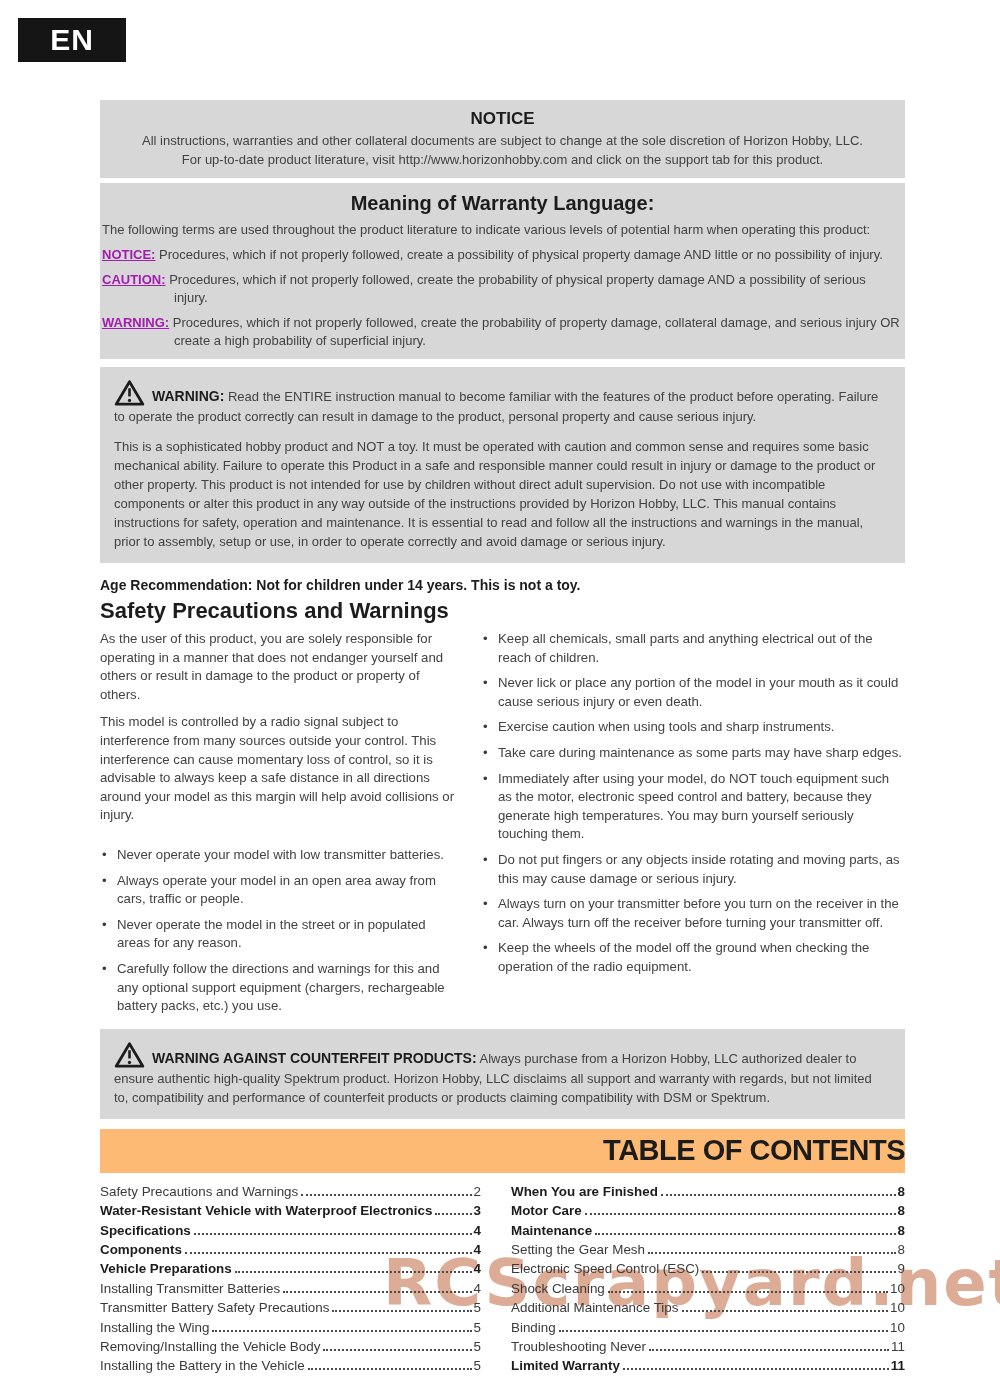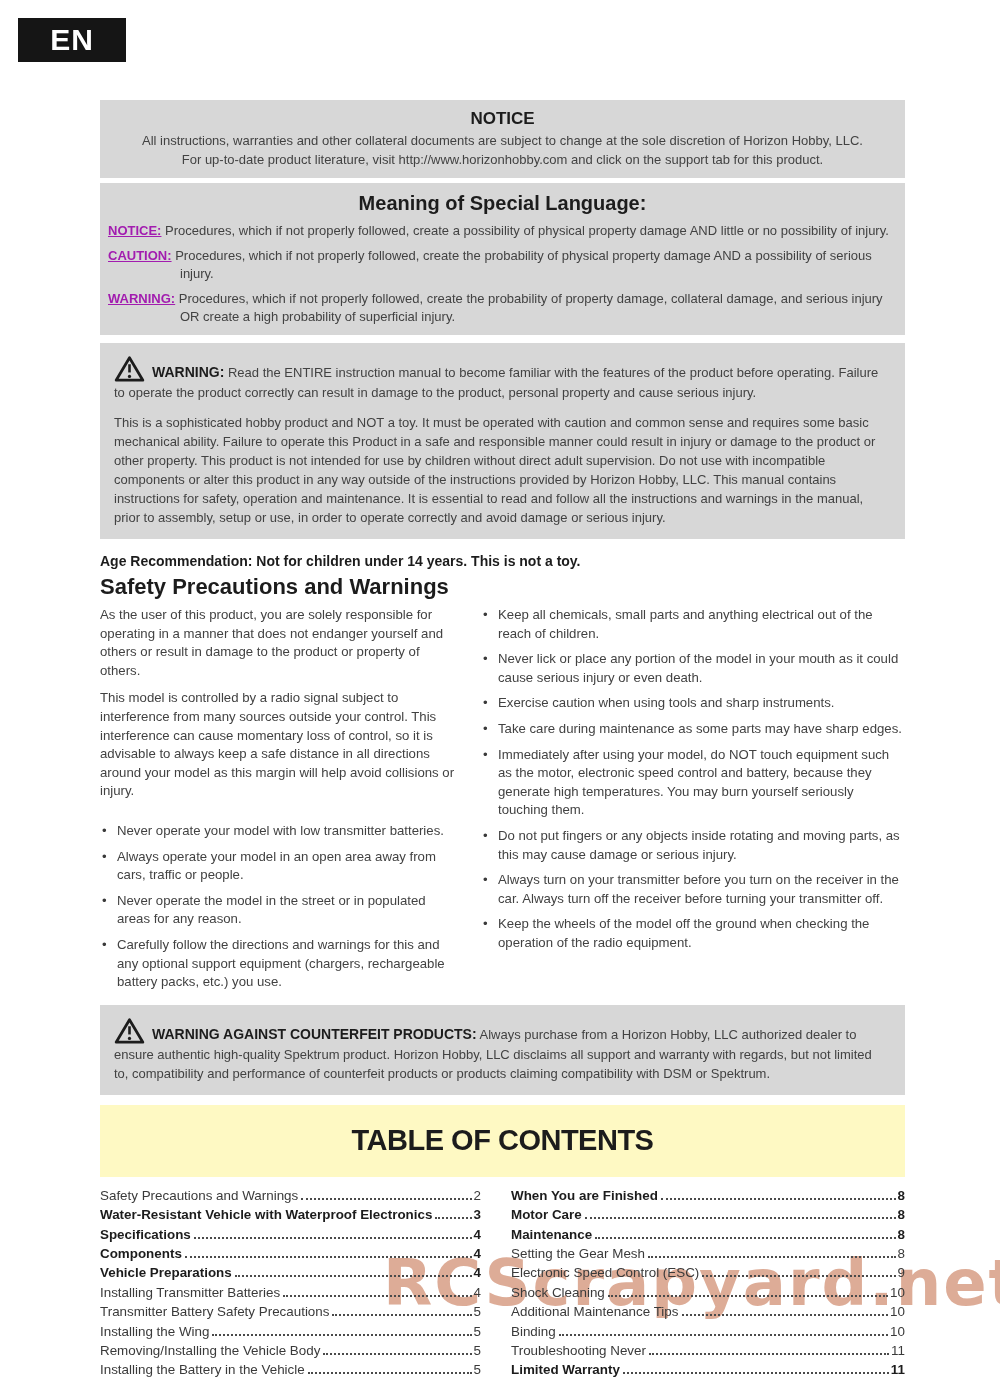--- a/index.html
+++ b/index.html
@@ -23,21 +23,21 @@
     font-size: 30px; font-weight: bold; letter-spacing: 1px;
   }
   .content {
     position: absolute;
     left: 100px; top: 100px;
     width: 805px;
     z-index: 1;
   }
   .graybox {
     background: #d7d7d7;
-    padding: 9px 8px;
+    padding: 9px 2px;
   }
   .box-title {
     text-align: center;
     font-weight: bold;
     color: #1c1c1c;
     font-size: 17px;
     margin-bottom: 3px;
   }
   .notice-box { margin-bottom: 5px; }
   .notice-line {
@@ -93,23 +93,23 @@
   }
   ul.bullets li::before {
     content: "\2022";
     position: absolute; left: 2px; top: 0;
     color: #3a3a3a;
   }
   ul.bullets.tight { margin-top: 0; }
   .counterfeit-box { margin-top: 6px; padding: 12px 16px 12px 14px; }
   .toc-bar {
     margin-top: 10px;
-    background: #fef9c3;
-    height: 72px;
-    display: flex; align-items: center; justify-content: center;
+    background: #fdba74;
+    height: 44px;
+    display: flex; align-items: center; justify-content: flex-end;
   }
   .toc-bar-title {
     font-size: 29px; font-weight: bold; color: #1c1c1c;
     letter-spacing: -0.5px;
   }
   .toc-cols {
     display: grid;
     grid-template-columns: 381px 1fr;
     column-gap: 30px;
     margin-top: 9px;
@@ -160,21 +160,22 @@
       <div class="box-title">NOTICE</div>
       <div>
 
           <p class="notice-line">All instructions, warranties and other collateral documents are subject to change at the sole discretion of Horizon Hobby, LLC.</p>
 
           <p class="notice-line">For up-to-date product literature, visit http://www.horizonhobby.com and click on the support tab for this product.</p>
         </div>
     </section>
 
     <section class="graybox sl-box">
-      <div class="box-title sl-title">Meaning of Special Language:</div>
+      <div class="box-title sl-title">Meaning of Warranty Language:</div>
+      <p class="sl-intro">The following terms are used throughout the product literature to indicate various levels of potential harm when operating this product:</p>
       <div>
 
           <p class="sl-term"><span class="term-label">NOTICE:</span> <span>Procedures, which if not properly followed, create a possibility of physical property damage AND little or no possibility of injury.</span></p>
 
           <p class="sl-term"><span class="term-label">CAUTION:</span> <span>Procedures, which if not properly followed, create the probability of physical property damage AND a possibility of serious injury.</span></p>
 
           <p class="sl-term"><span class="term-label">WARNING:</span> <span>Procedures, which if not properly followed, create the probability of property damage, collateral damage, and serious injury OR create a high probability of superficial injury.</span></p>
         </div>
     </section>
 

